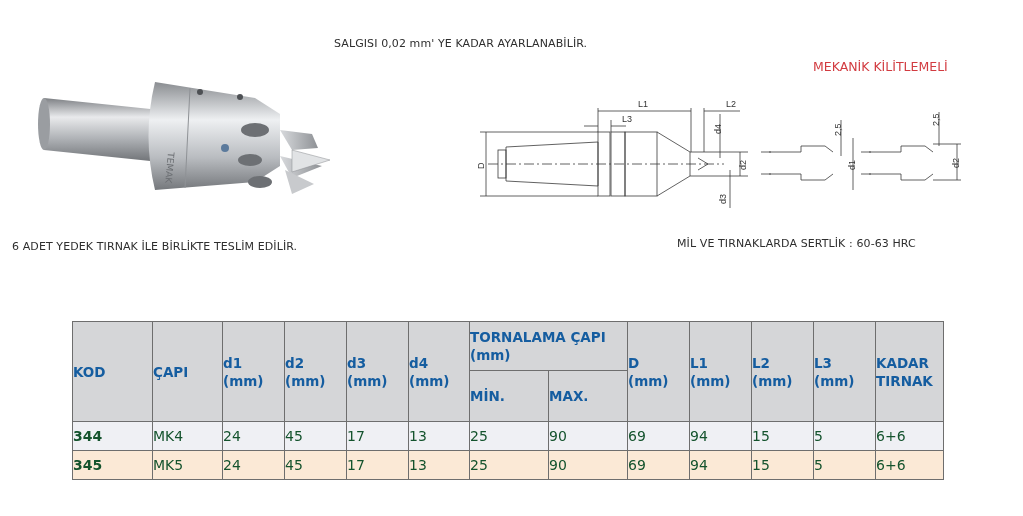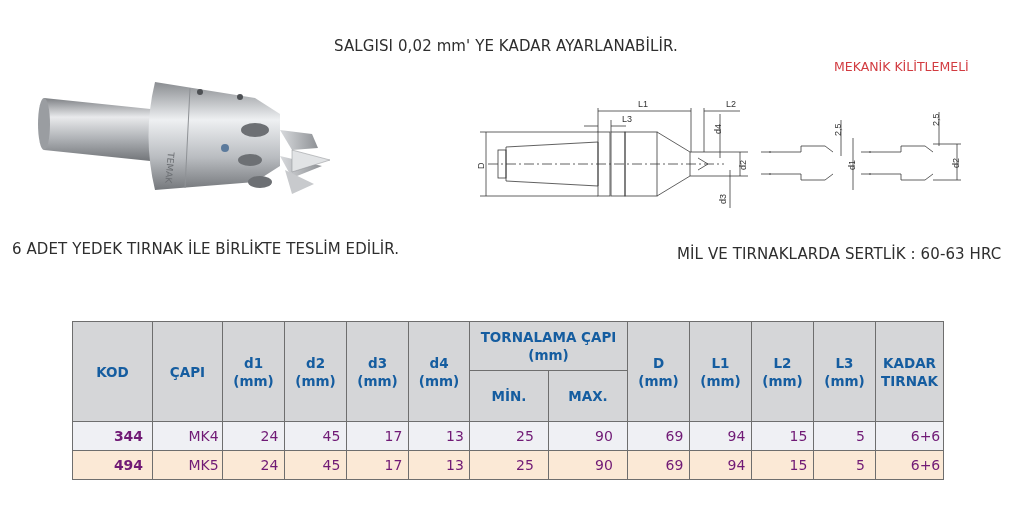--- a/index.html
+++ b/index.html
@@ -3,55 +3,55 @@
   <meta charset="utf-8">
   <style>
     html, body { margin: 0; padding: 0; }
     body {
       width: 1023px; height: 516px; position: relative; overflow: hidden;
       background: #ffffff;
       font-family: "DejaVu Sans", "Liberation Sans", sans-serif;
       color: #2b2b2b;
     }
     .abs { position: absolute; }
-    .note { font-size: 15px; color: #2e2e2e; letter-spacing: 0.1px; white-space: nowrap; }
+    .note { font-size: 11px; color: #2e2e2e; letter-spacing: 0.1px; white-space: nowrap; }
     .note-red { font-size: 12.5px; color: #d23b40; white-space: nowrap; }
 
     
     #photo { left: 30px; top: 70px; width: 300px; height: 130px; }
 
     
     #drawing { left: 476px; top: 90px; width: 510px; height: 130px; }
 
     
     table.spec {
       position: absolute; left: 72px; top: 321px;
       border-collapse: collapse;
       font-size: 13.5px;
     }
     table.spec th, table.spec td {
       border: 1.5px solid #6e6e6e;
-      text-align: center; vertical-align: middle; padding: 0;
+      text-align: left; vertical-align: middle; padding: 0;
     }
     table.spec th {
       background: #d5d6d8; color: #155da0; font-weight: bold;
       font-size: 13.5px; line-height: 18px;
     }
-    table.spec td { height: 28px; font-size: 14px; color: #701a75; padding-left: 32px; }
+    table.spec td { height: 28px; font-size: 14px; color: #14532d; }
     tr.r1 td { background: #eff0f4; }
     tr.r2 td { background: #fbe9d6; }
     td.code { font-weight: bold; }
   </style>
 </head>
 <body>
 
 <div class="abs note" style="left:334px; top:37px;">SALGISI 0,02 mm' YE KADAR AYARLANABİLİR.</div>
-<div class="abs note-red" style="left:834px; top:59px;">MEKANİK KİLİTLEMELİ</div>
+<div class="abs note-red" style="left:813px; top:59px;">MEKANİK KİLİTLEMELİ</div>
 <div class="abs note" style="left:12px; top:240px;">6 ADET YEDEK TIRNAK İLE BİRLİKTE TESLİM EDİLİR.</div>
-<div class="abs note" style="left:677px; top:237px;margin-top:8px;">MİL VE TIRNAKLARDA SERTLİK : 60-63 HRC</div>
+<div class="abs note" style="left:677px; top:237px;">MİL VE TIRNAKLARDA SERTLİK : 60-63 HRC</div>
 
 <div id="photo" class="abs">
   <svg width="300" height="130" viewBox="0 0 300 130">
     <defs>
       <linearGradient id="shank" x1="0" y1="0" x2="0" y2="1">
         <stop offset="0" stop-color="#7d8084"></stop>
         <stop offset="0.3" stop-color="#e9eaec"></stop>
         <stop offset="0.6" stop-color="#b5b8bc"></stop>
         <stop offset="1" stop-color="#6f7276"></stop>
       </linearGradient>
@@ -204,21 +204,21 @@
       <td>13</td>
       <td>25</td>
       <td>90</td>
       <td>69</td>
       <td>94</td>
       <td>15</td>
       <td>5</td>
       <td>6+6</td>
     </tr>
     <tr class="r2">
-      <td class="code">494</td>
+      <td class="code">345</td>
       <td>MK5</td>
       <td>24</td>
       <td>45</td>
       <td>17</td>
       <td>13</td>
       <td>25</td>
       <td>90</td>
       <td>69</td>
       <td>94</td>
       <td>15</td>

